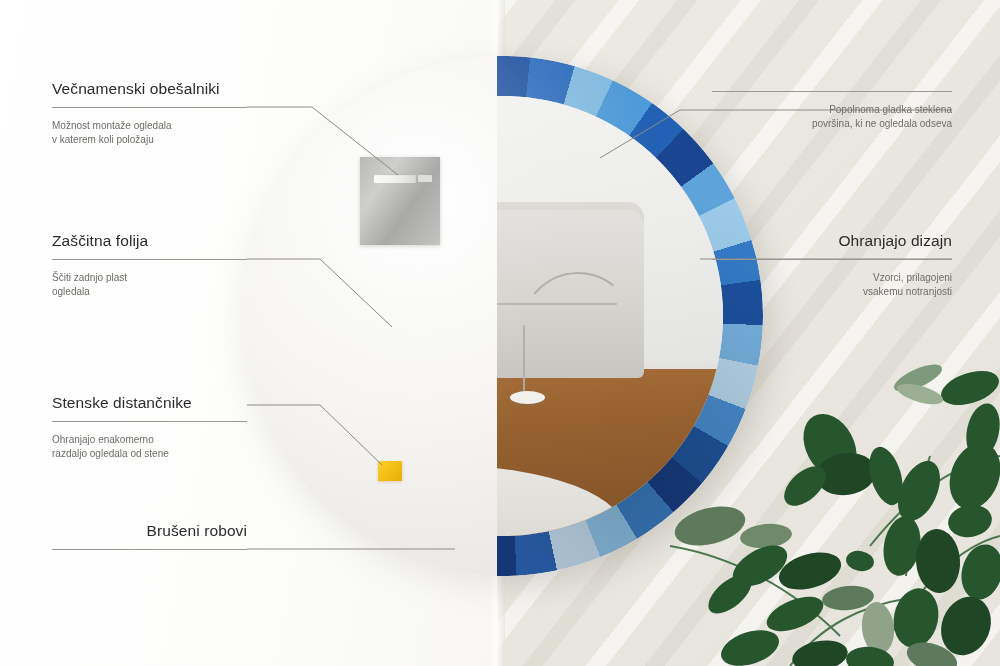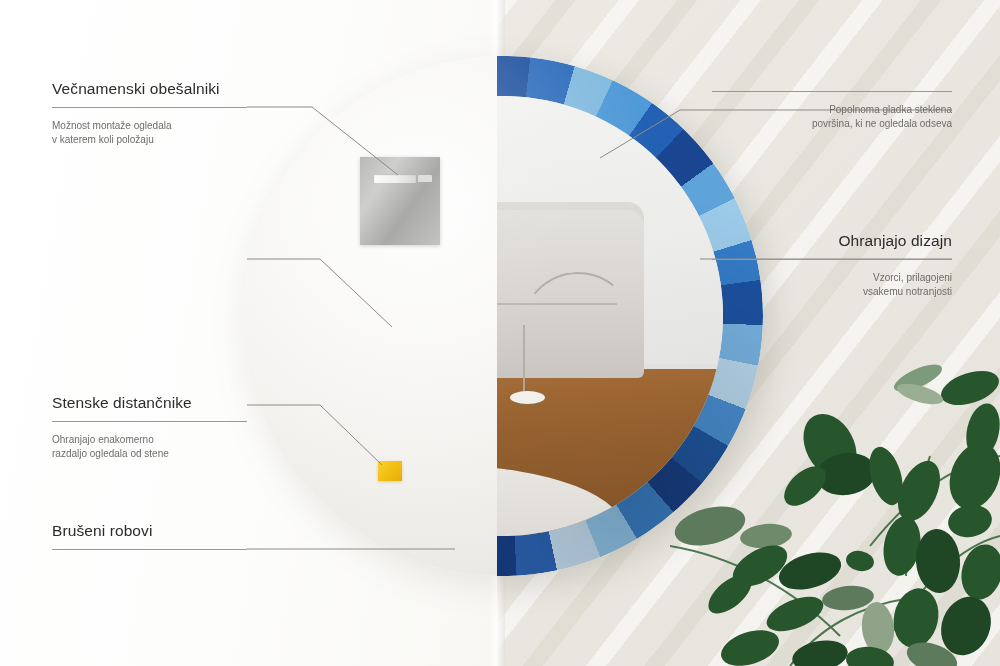--- a/index.html
+++ b/index.html
@@ -311,29 +311,35 @@
     </g>
   </svg>
 
   <div class="callout left" style="left:52px; top:80px; width:195px;">
     <div class="title">Večnamenski obešalniki</div>
     <div class="rule"></div>
     <div class="desc">Možnost montaže ogledala
 v katerem koli položaju</div>
   </div>
 
+  <div class="callout left" style="left:52px; top:232px; width:195px;">
+    <div class="title">Zaščitna folija</div>
+    <div class="rule"></div>
+    <div class="desc">Ščiti zadnjo plast
+ogledala</div>
+  </div>
 
   <div class="callout left" style="left:52px; top:378px; width:195px;margin-top:16px;">
     <div class="title">Stenske distančnike</div>
     <div class="rule"></div>
     <div class="desc">Ohranjajo enakomerno
 razdaljo ogledala od stene</div>
   </div>
 
-  <div class="callout left" style="left:52px; top:522px; width:195px;">
+  <div class="callout left" style="left:52px; top:522px; width:195px;text-align:right;">
     <div class="title">Brušeni robovi</div>
     <div class="rule"></div>
   </div>
 
   <div class="callout right" style="left:712px; top:82px; width:240px;">
     <div class="rule"></div>
     <div class="desc">Popolnoma gladka steklena
 površina, ki ne ogledala odseva</div>
   </div>
 

